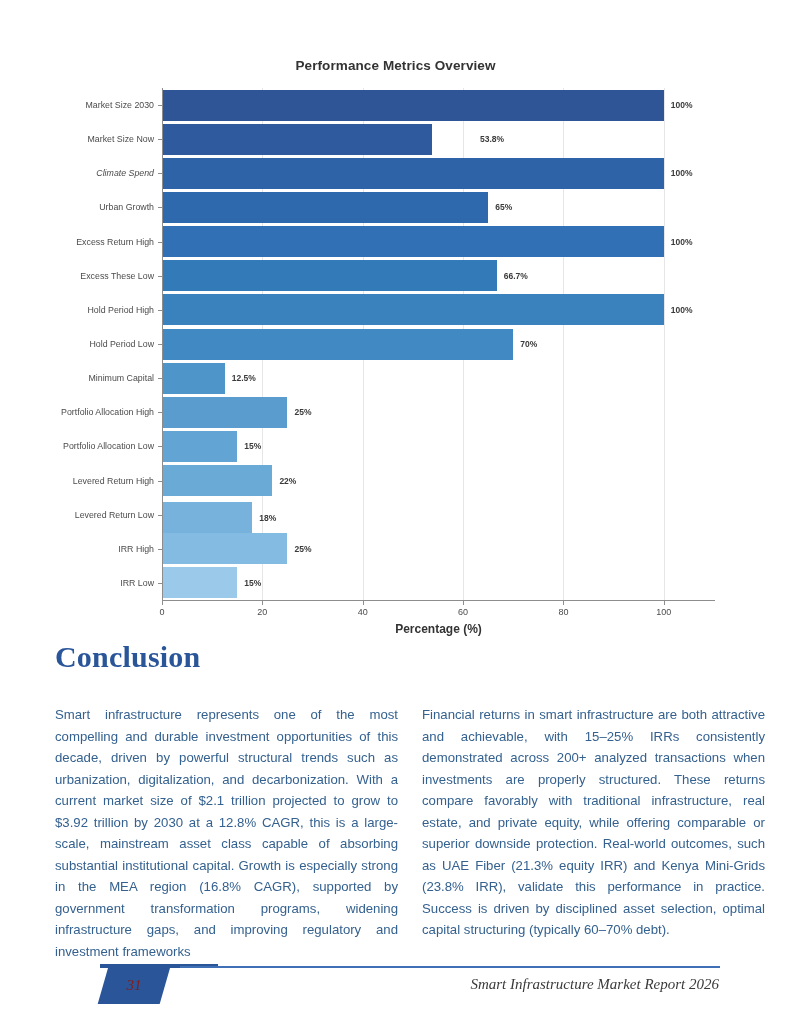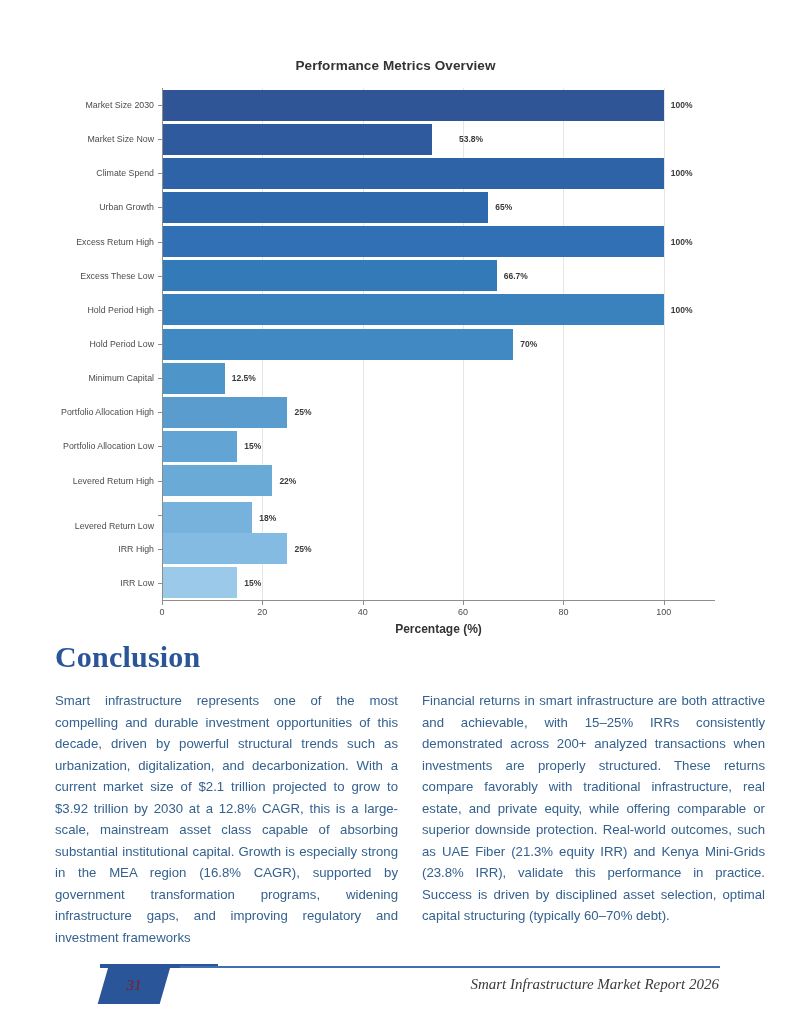--- a/index.html
+++ b/index.html
@@ -133,21 +133,21 @@
     position: absolute;
     left: 55px;
     top: 640px;
     width: 710px;
   }
   #conclusion-heading {
     font-family: "Liberation Serif", serif;
     font-size: 30px;
     font-weight: bold;
     color: #2a5699;
-    margin: 0 0 16px 0;
+    margin: 0 0 30px 0;
     letter-spacing: .2px;
   }
   #conclusion-columns {
     display: flex;
     gap: 24px;
   }
   .body-col {
     width: 343px;
   }
   .body-par {
@@ -230,21 +230,21 @@
       <div class="gridline" style="left: 200.727px;"></div>
       <div class="gridline" style="left: 301.091px;"></div>
       <div class="gridline" style="left: 401.455px;"></div>
       <div class="gridline" style="left: 501.818px;"></div>
       <div class="bar-row" style="top: 1.56667px; width: 552px;">
         <div class="bar-rect" style="width: 501.818px; background: rgb(47, 85, 151);"></div>
         <div class="bar-value" style="left: 501.818px;">100%</div>
       </div>
       <div class="bar-row" style="top: 35.7px; width: 552px;">
         <div class="bar-rect" style="width: 269.978px; background: rgb(47, 90, 158);"></div>
-        <div class="bar-value" style="left: 259px; padding-left: 38px;">53.8%</div>
+        <div class="bar-value" style="left: 280px; padding-left: 38px;">53.8%</div>
       </div>
       <div class="bar-row" style="top: 69.8333px; width: 552px;">
         <div class="bar-rect" style="width: 501.818px; background: rgb(46, 99, 168);"></div>
         <div class="bar-value" style="left: 501.818px;">100%</div>
       </div>
       <div class="bar-row" style="top: 103.967px; width: 552px;">
         <div class="bar-rect" style="width: 326.182px; background: rgb(47, 105, 173);"></div>
         <div class="bar-value" style="left: 326.182px;">65%</div>
       </div>
       <div class="bar-row" style="top: 138.1px; width: 552px;">
@@ -306,41 +306,41 @@
     <div class="xtick-mark" style="left: 463.091px;"></div>
     <div class="xtick-label" style="left: 463.091px;">60</div>
     <div class="xtick-mark" style="left: 563.455px;"></div>
     <div class="xtick-label" style="left: 563.455px;">80</div>
     <div class="xtick-mark" style="left: 663.818px;"></div>
     <div class="xtick-label" style="left: 663.818px;">100</div>
     <div class="cat-label" style="top: 105.067px; right: 637px;">Market Size 2030</div>
     <div class="cat-tick" style="top: 105.067px;"></div>
     <div class="cat-label" style="top: 139.2px; right: 637px;">Market Size Now</div>
     <div class="cat-tick" style="top: 139.2px;"></div>
-    <div class="cat-label" style="top: 173.333px; right: 637px;">Climate Spend</div>
+    <div class="cat-label" style="top: 173.333px; right: 637px; font-style: italic;">Climate Spend</div>
     <div class="cat-tick" style="top: 173.333px;"></div>
     <div class="cat-label" style="top: 207.467px; right: 637px;">Urban Growth</div>
     <div class="cat-tick" style="top: 207.467px;"></div>
     <div class="cat-label" style="top: 241.6px; right: 637px;">Excess Return High</div>
     <div class="cat-tick" style="top: 241.6px;"></div>
     <div class="cat-label" style="top: 275.733px; right: 637px;">Excess These Low</div>
     <div class="cat-tick" style="top: 275.733px;"></div>
     <div class="cat-label" style="top: 309.867px; right: 637px;">Hold Period High</div>
     <div class="cat-tick" style="top: 309.867px;"></div>
     <div class="cat-label" style="top: 344px; right: 637px;">Hold Period Low</div>
     <div class="cat-tick" style="top: 344px;"></div>
     <div class="cat-label" style="top: 378.133px; right: 637px;">Minimum Capital</div>
     <div class="cat-tick" style="top: 378.133px;"></div>
     <div class="cat-label" style="top: 412.267px; right: 637px;">Portfolio Allocation High</div>
     <div class="cat-tick" style="top: 412.267px;"></div>
     <div class="cat-label" style="top: 446.4px; right: 637px;">Portfolio Allocation Low</div>
     <div class="cat-tick" style="top: 446.4px;"></div>
     <div class="cat-label" style="top: 480.533px; right: 637px;">Levered Return High</div>
     <div class="cat-tick" style="top: 480.533px;"></div>
-    <div class="cat-label" style="top: 514.667px; right: 637px; margin-top: 11px;">Levered Return Low</div>
+    <div class="cat-label" style="top: 514.667px; right: 637px;">Levered Return Low</div>
     <div class="cat-tick" style="top: 514.667px;"></div>
     <div class="cat-label" style="top: 548.8px; right: 637px;">IRR High</div>
     <div class="cat-tick" style="top: 548.8px;"></div>
     <div class="cat-label" style="top: 582.933px; right: 637px;">IRR Low</div>
     <div class="cat-tick" style="top: 582.933px;"></div>
   </div>
 
 <div id="conclusion-section">
   <h1 id="conclusion-heading">Conclusion</h1>
   <div id="conclusion-columns">

